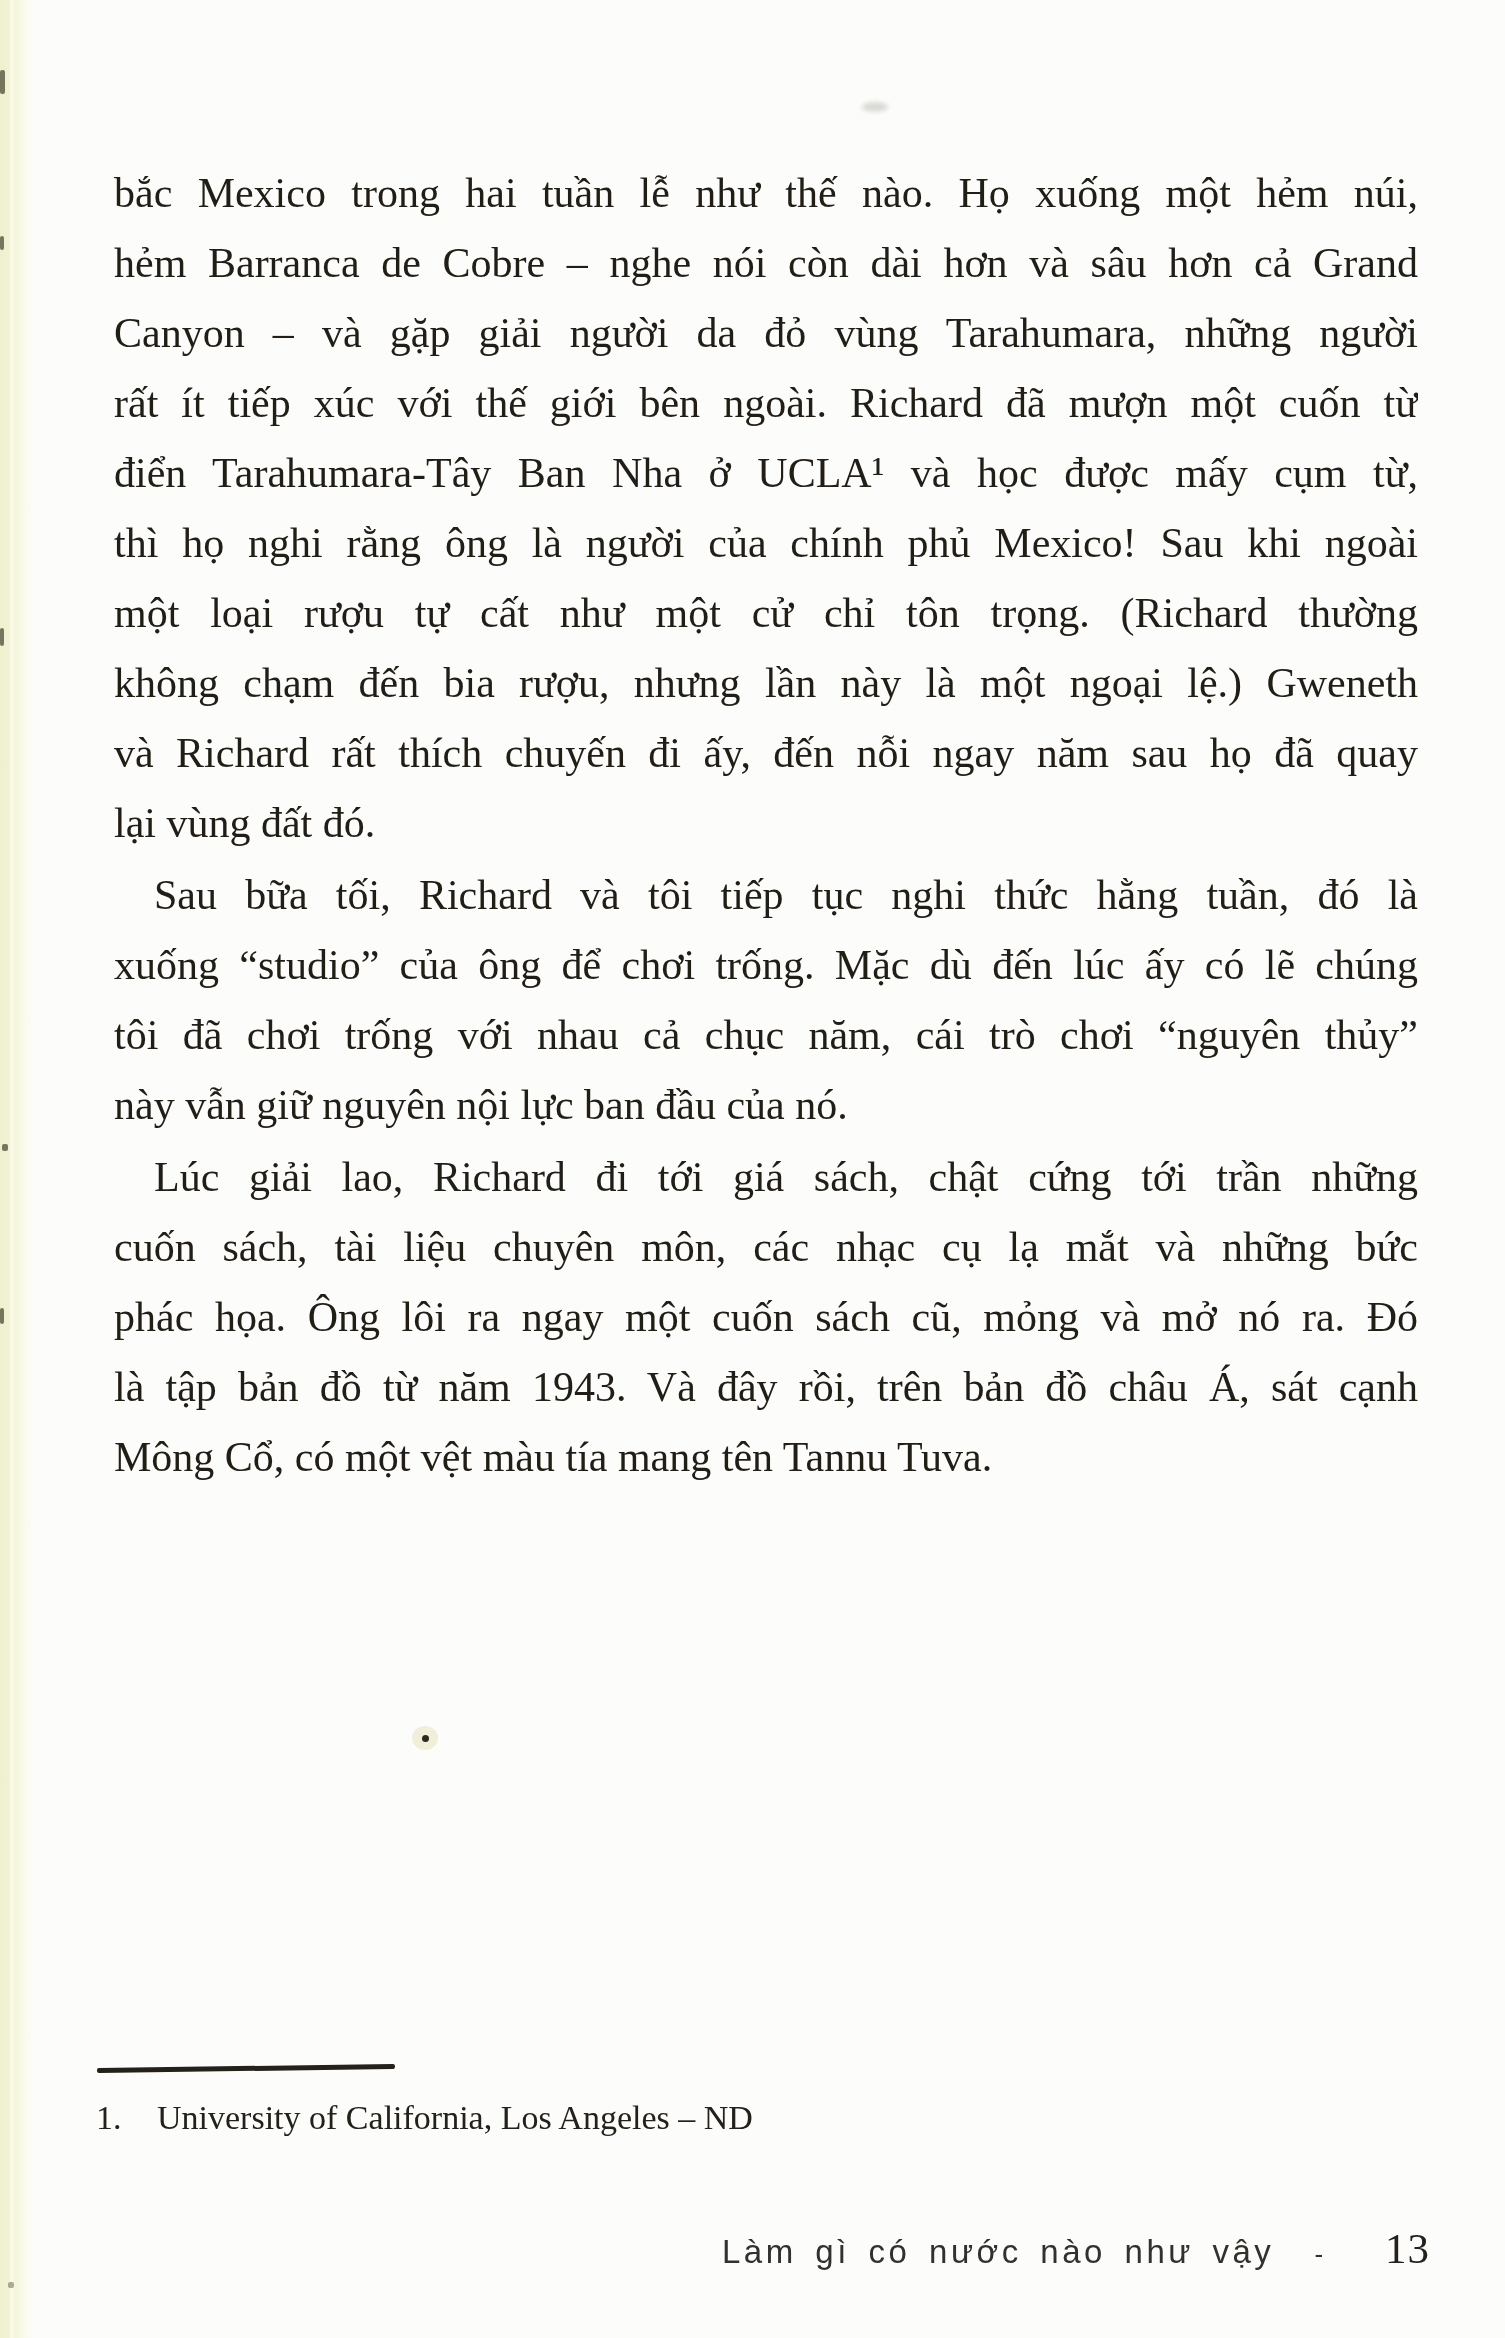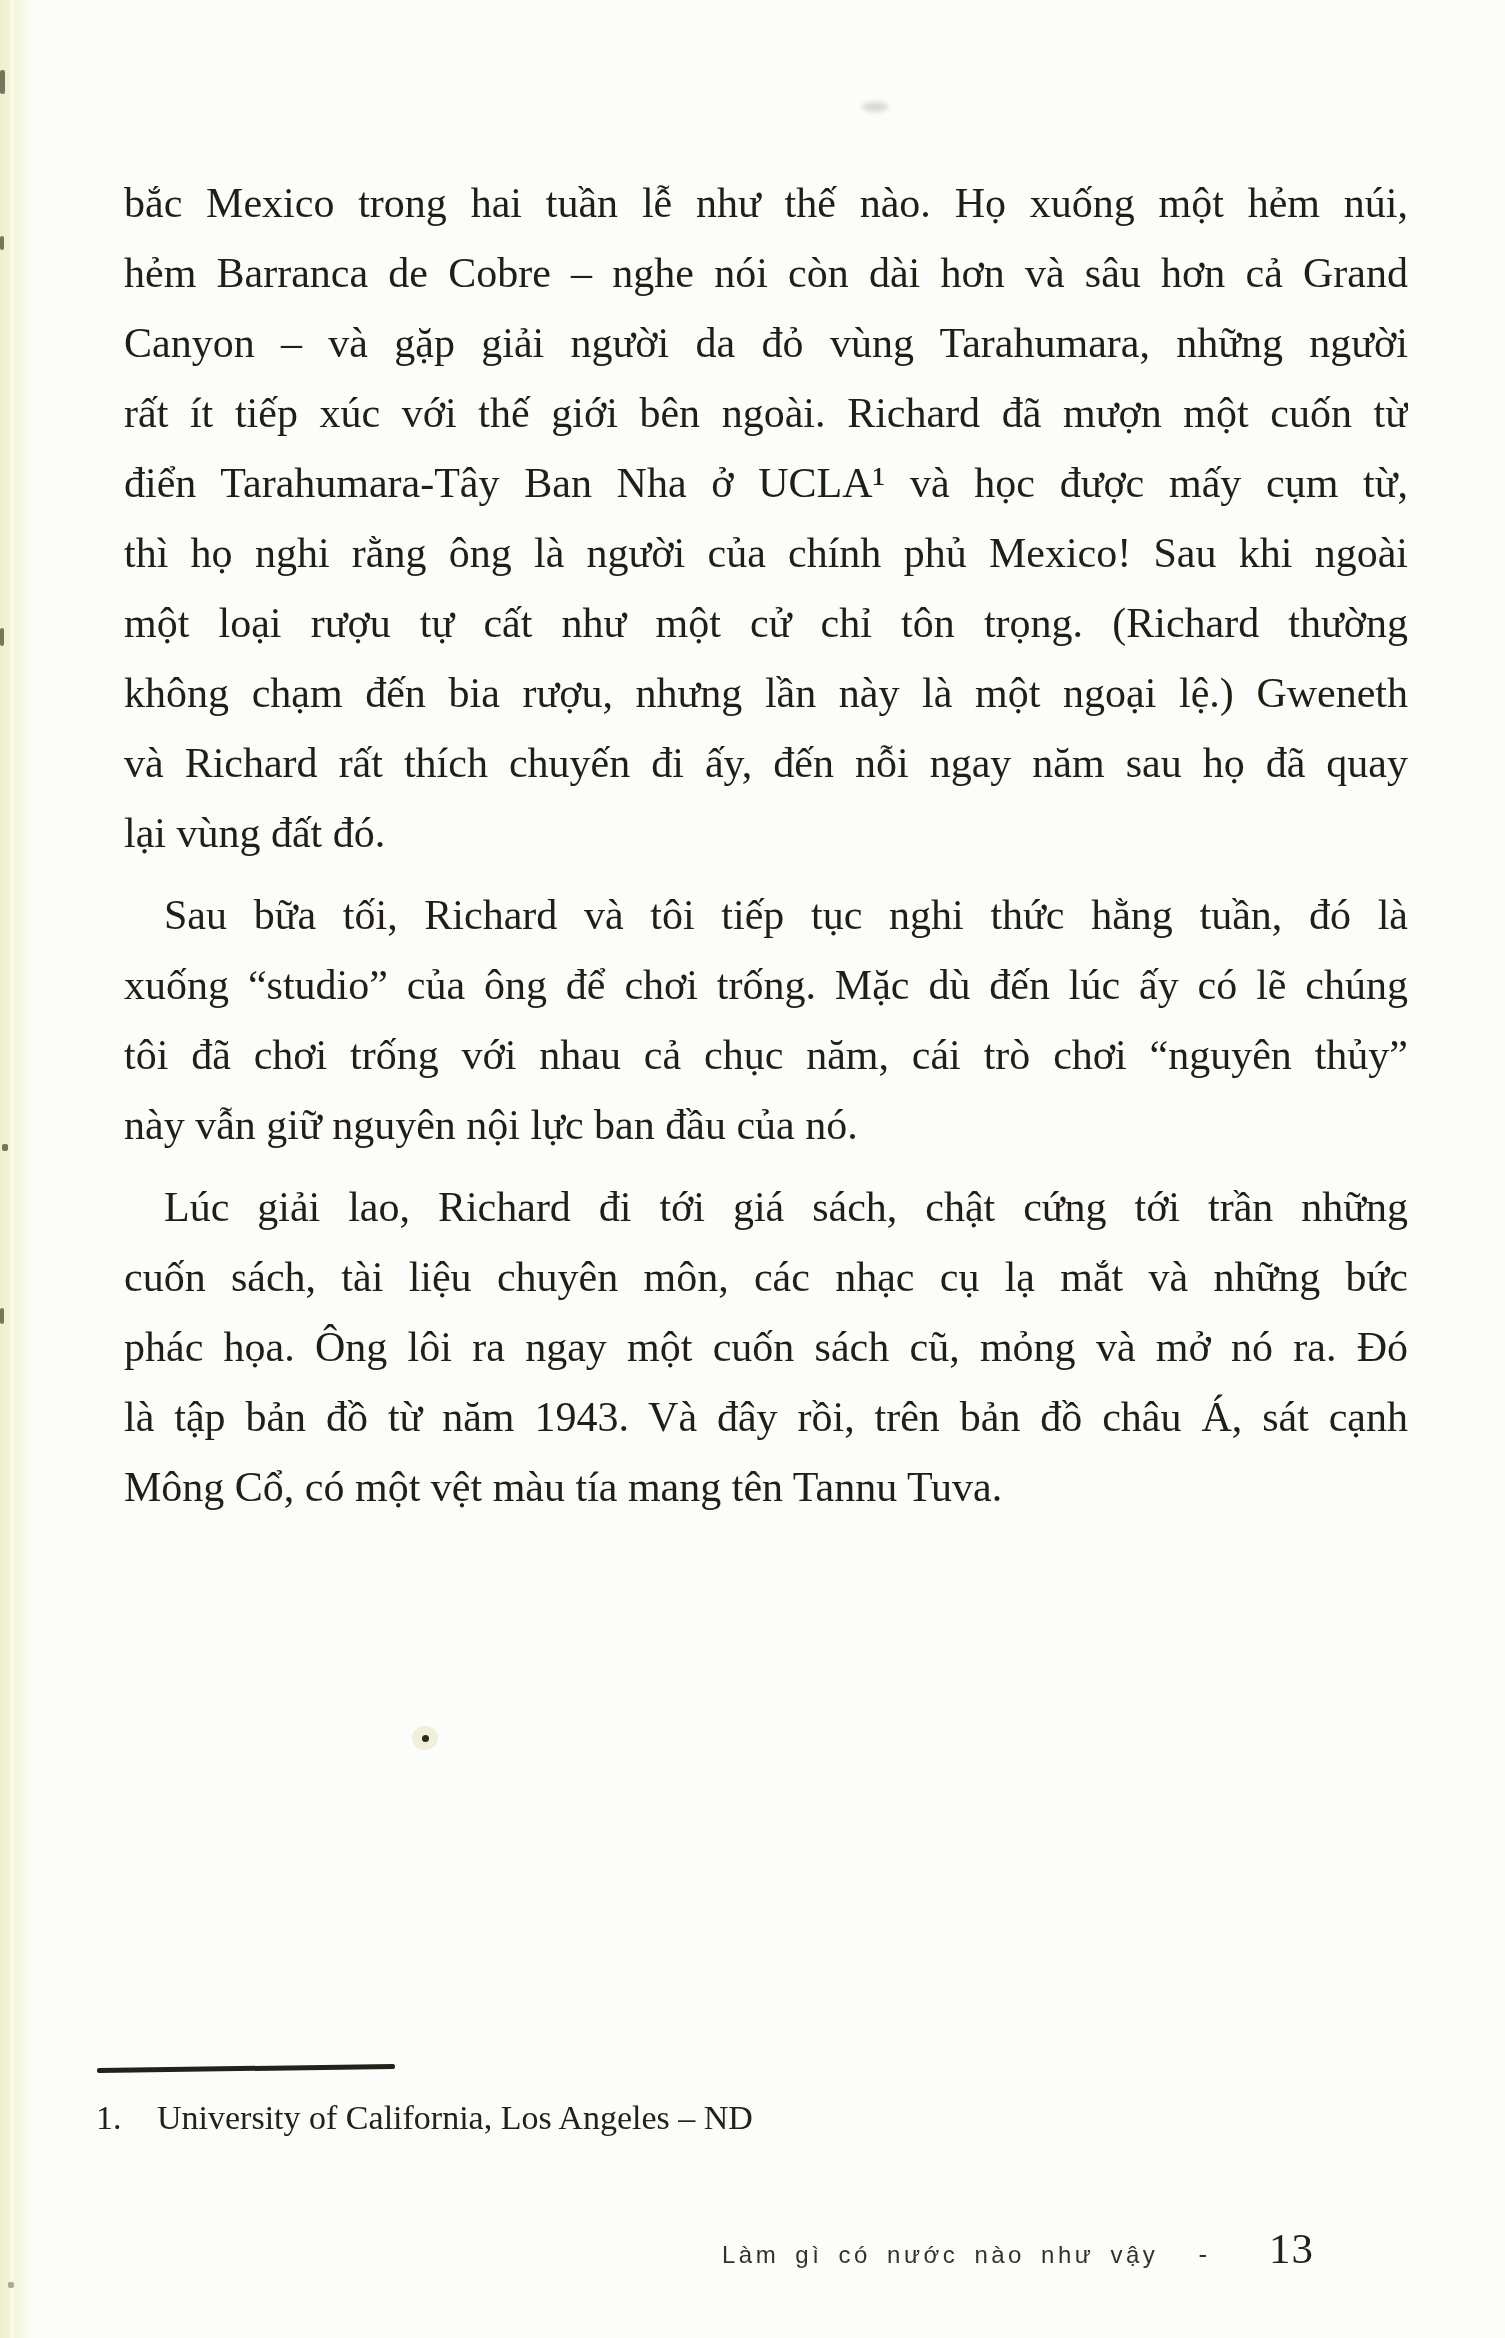--- a/index.html
+++ b/index.html
@@ -54,21 +54,21 @@
   
   .body-text {
     position: absolute;
     left: 112px;
     top: 156px;
     width: 1308px;
     font-size: 42px;
     line-height: 70px;
     color: #211e16;
   }
-  .paragraph { margin: 12px; }
+  .paragraph { margin: 2px; }
   .line {
     height: 70px;
     overflow: hidden;
     text-align: justify;
     text-align-last: justify;
     -moz-text-align-last: justify;
     white-space: normal;
   }
   .line.indent { text-indent: 40px; }
   .line.last {
@@ -104,21 +104,21 @@
     position: absolute;
     left: 722px;
     top: 2224px;
     display: flex;
     align-items: baseline;
     white-space: nowrap;
     color: #31312d;
   }
   .running-title {
     font-family: "Liberation Sans", sans-serif;
-    font-size: 24px;
+    font-size: 33px;
     letter-spacing: 3.5px;
     word-spacing: 6px;
     font-weight: 500;
     text-align: right;
   }
   .footer-sep {
     font-family: "Liberation Sans", sans-serif;
     font-size: 26px;
     margin-left: 40px;
     margin-right: 22px;

